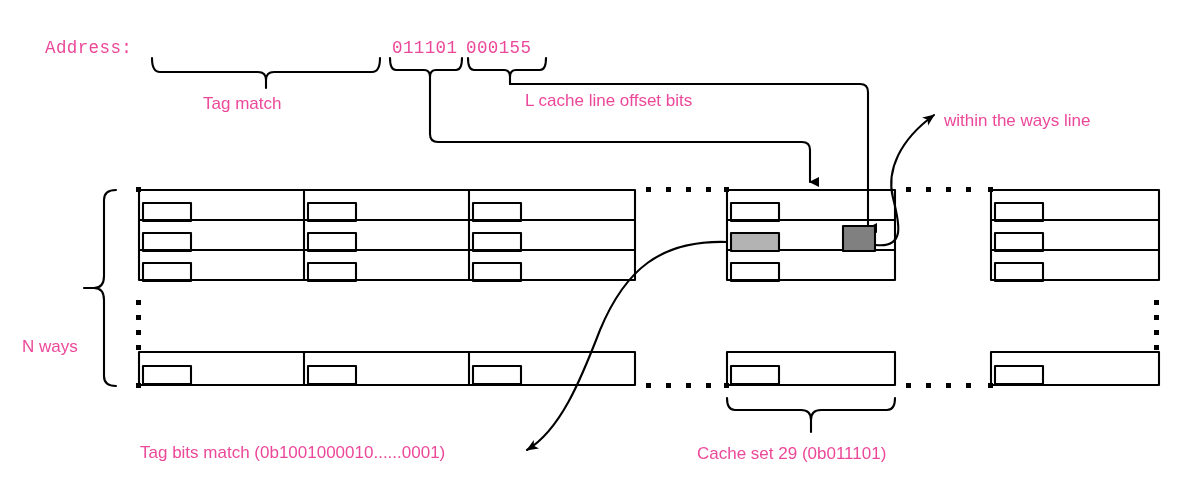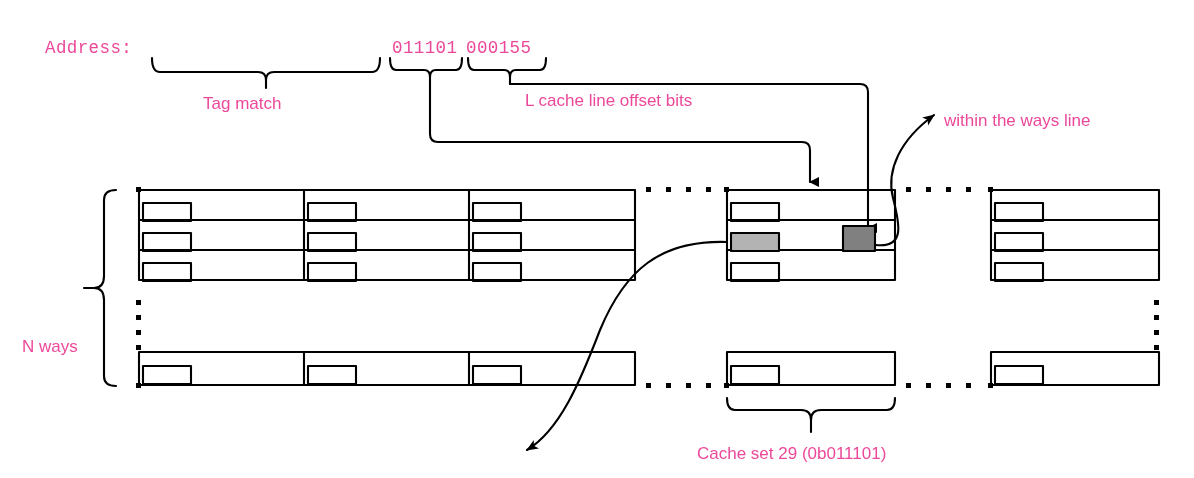--- a/index.html
+++ b/index.html
@@ -51,20 +51,21 @@
   <div class="lbl" style="left:203px; top:93px;">Tag match</div>
 
   <div class="lbl" style="left:525px; top:90px;">L cache line offset bits</div>
 
 
 
   <div class="lbl" style="left:944px; top:110px;">within the ways line</div>
 
   <div class="lbl" style="left:22px; top:291px;margin-top:45px;">N ways</div>
 
+  <div class="lbl" style="left:140px; top:442px;">Tag bits match (0b1001000010......0001)</div>
 
   <div class="lbl" style="left:697px; top:443px;">Cache set 29 (0b011101)</div>
 
   <svg id="svg-layer" viewBox="0 0 1194 478" xmlns="http://www.w3.org/2000/svg">
 
     <defs>
       <marker id="arrowDown" markerWidth="12" markerHeight="12" refX="5" refY="9" orient="auto" markerUnits="userSpaceOnUse">
         <path d="M0,0 L5,10 L10,0 Z" fill="#000000"></path>
       </marker>
       <marker id="arrowHead" markerWidth="13" markerHeight="13" refX="11" refY="5" orient="auto" markerUnits="userSpaceOnUse">

